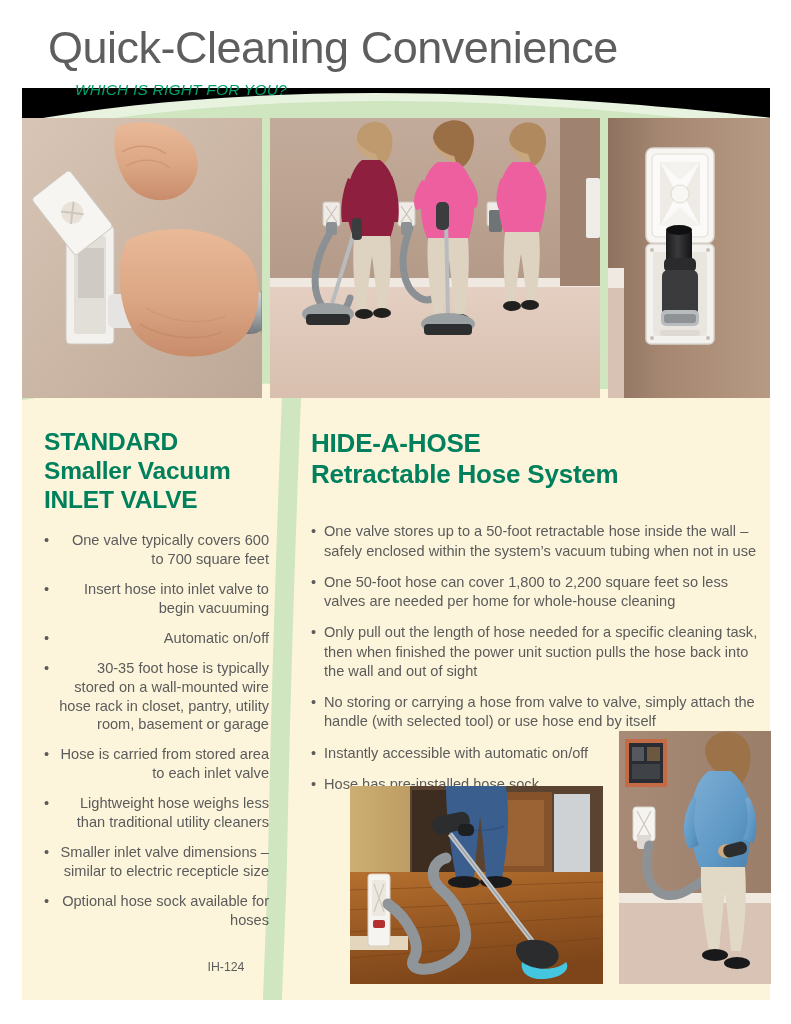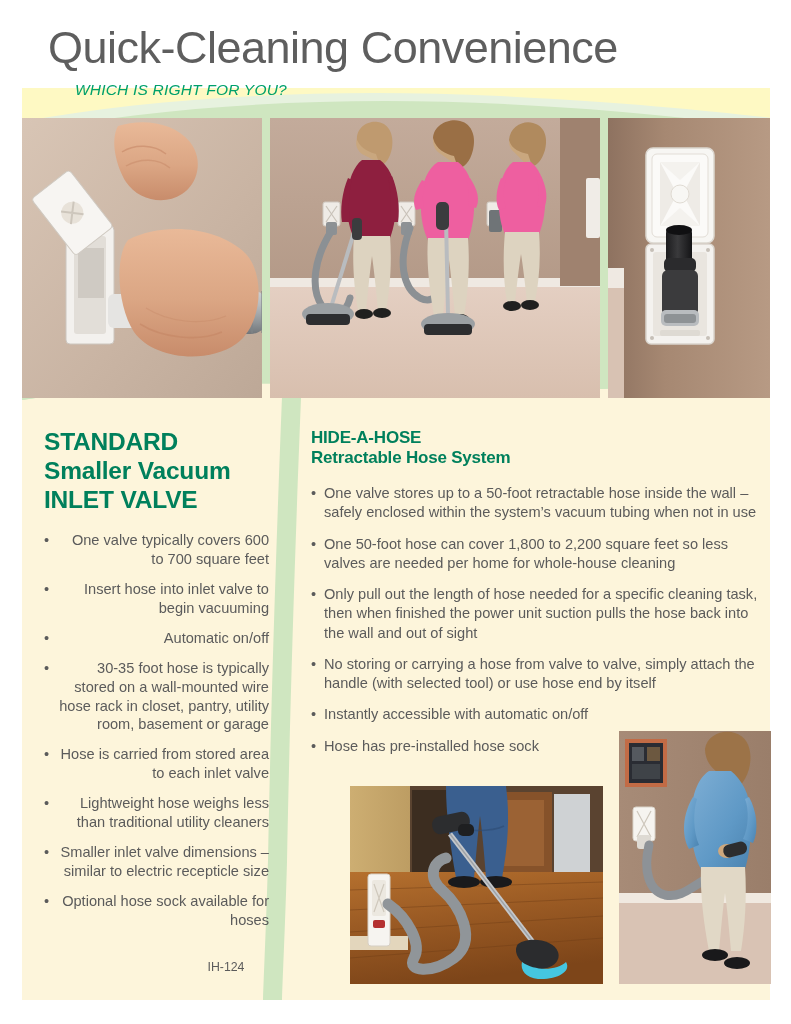--- a/index.html
+++ b/index.html
@@ -13,21 +13,21 @@
     font-family: "Liberation Sans", sans-serif;
     position: relative;
     overflow: hidden;
   }
 
   #page {
     position: absolute;
     left: 0; top: 0;
     width: 791px;
     height: 1024px;
-    background: #fef9c3;
+    background: #000000;
   }
 
   
   #header {
     position: absolute;
     left: 0; top: 0;
     width: 791px;
     height: 108px;
     z-index: 40;
   }
@@ -141,22 +141,22 @@
   }
 
   
   #col-hideahose {
     position: absolute;
     left: 311px;
     top: 28px;
     width: 452px;
   }
   #col-hideahose .heading {
-    font-size: 17px;
-    margin-bottom: 16px;
+    font-size: 26px;
+    margin-bottom: 33px;
   }
   #col-hideahose ul {
     list-style: none;
     margin: 0;
     padding: 0;
   }
   #col-hideahose li {
     position: relative;
     padding-left: 13px;
     margin-bottom: 12px;

